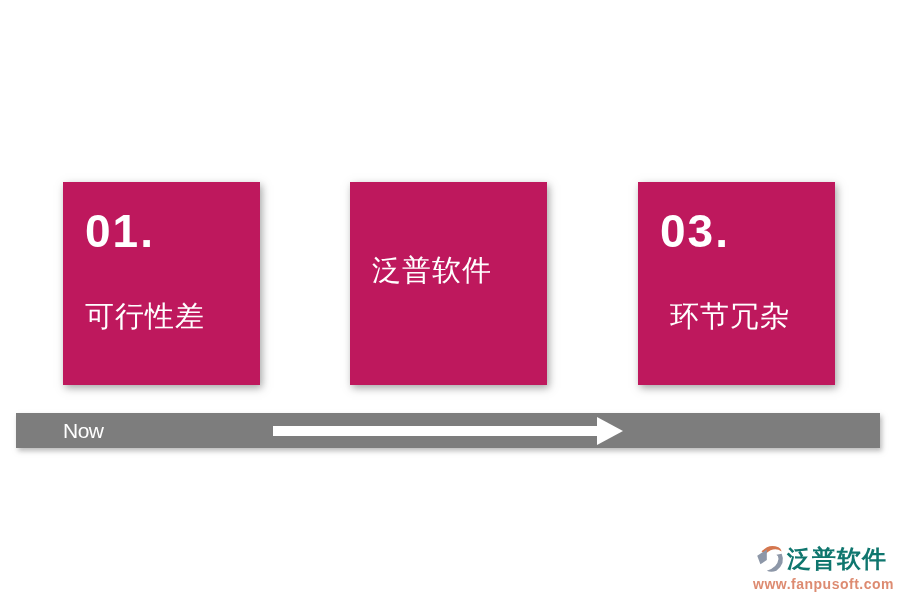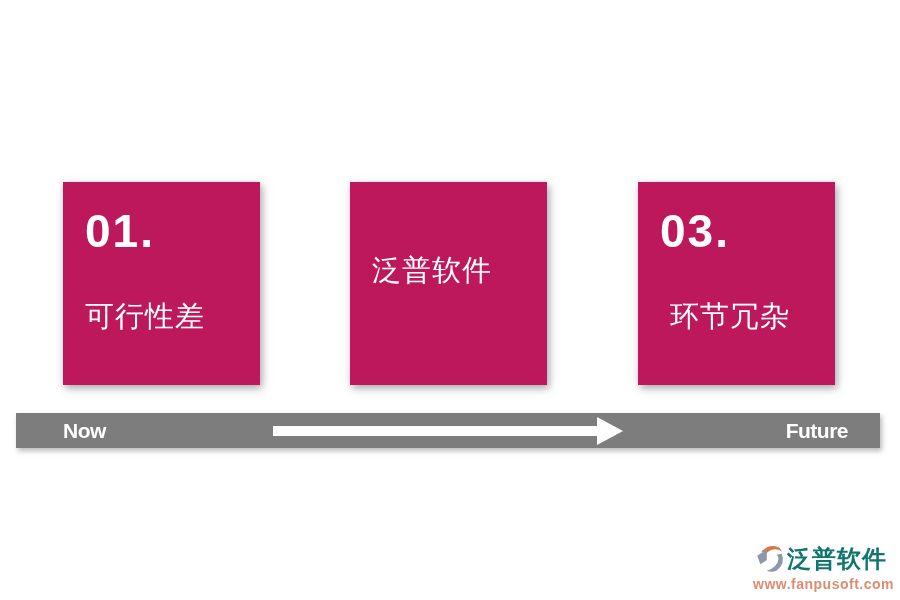--- a/index.html
+++ b/index.html
@@ -53,21 +53,21 @@
     background: #7d7d7d;
     box-shadow: 2px 3px 5px rgba(130, 130, 130, 0.55);
   }
   .timeline-label {
     position: absolute;
     top: 0;
     height: 35px;
     line-height: 35px;
     color: #ffffff;
     font-size: 21px;
-    font-weight: bold;
+    font-weight: normal;
     letter-spacing: -0.5px;
   }
   .timeline-label--start { left: 47px; }
   .timeline-label--end { right: 32px; }
   .timeline-arrow {
     position: absolute;
     left: 257px;
     top: 4px;
     width: 350px;
     height: 28px;
@@ -123,21 +123,20 @@
     <div class="card-number">03.</div>
     <div class="card-label">环节冗杂</div>
   </div>
 
   <div class="timeline-bar">
     <span class="timeline-label timeline-label--start">Now</span>
     <svg class="timeline-arrow" viewBox="0 0 350 28" xmlns="http://www.w3.org/2000/svg">
       <rect x="0" y="9" width="326" height="10" fill="#ffffff"></rect>
       <polygon points="324,0 350,14 324,28" fill="#ffffff"></polygon>
     </svg>
-    <span class="timeline-label timeline-label--end">Future</span>
   </div>
 
   <div class="watermark">
     <div class="watermark-row">
       <svg class="watermark-icon" viewBox="0 0 32 32" xmlns="http://www.w3.org/2000/svg">
         <path d="M8,9 Q15,1 24,5 Q26,6 27,9 Q20,4 12,11 Z" fill="#d4764e"></path>
         <path d="M4,13 L13,7 L13,17 L7,21 Z" fill="#8d97a8"></path>
         <path d="M27,11 Q31,20 22,27 Q17,29 13,27 Q23,24 24,16 Q24,13 22,12 Z" fill="#8d97a8"></path>
       </svg>
       <span class="watermark-brand">泛普软件</span>

